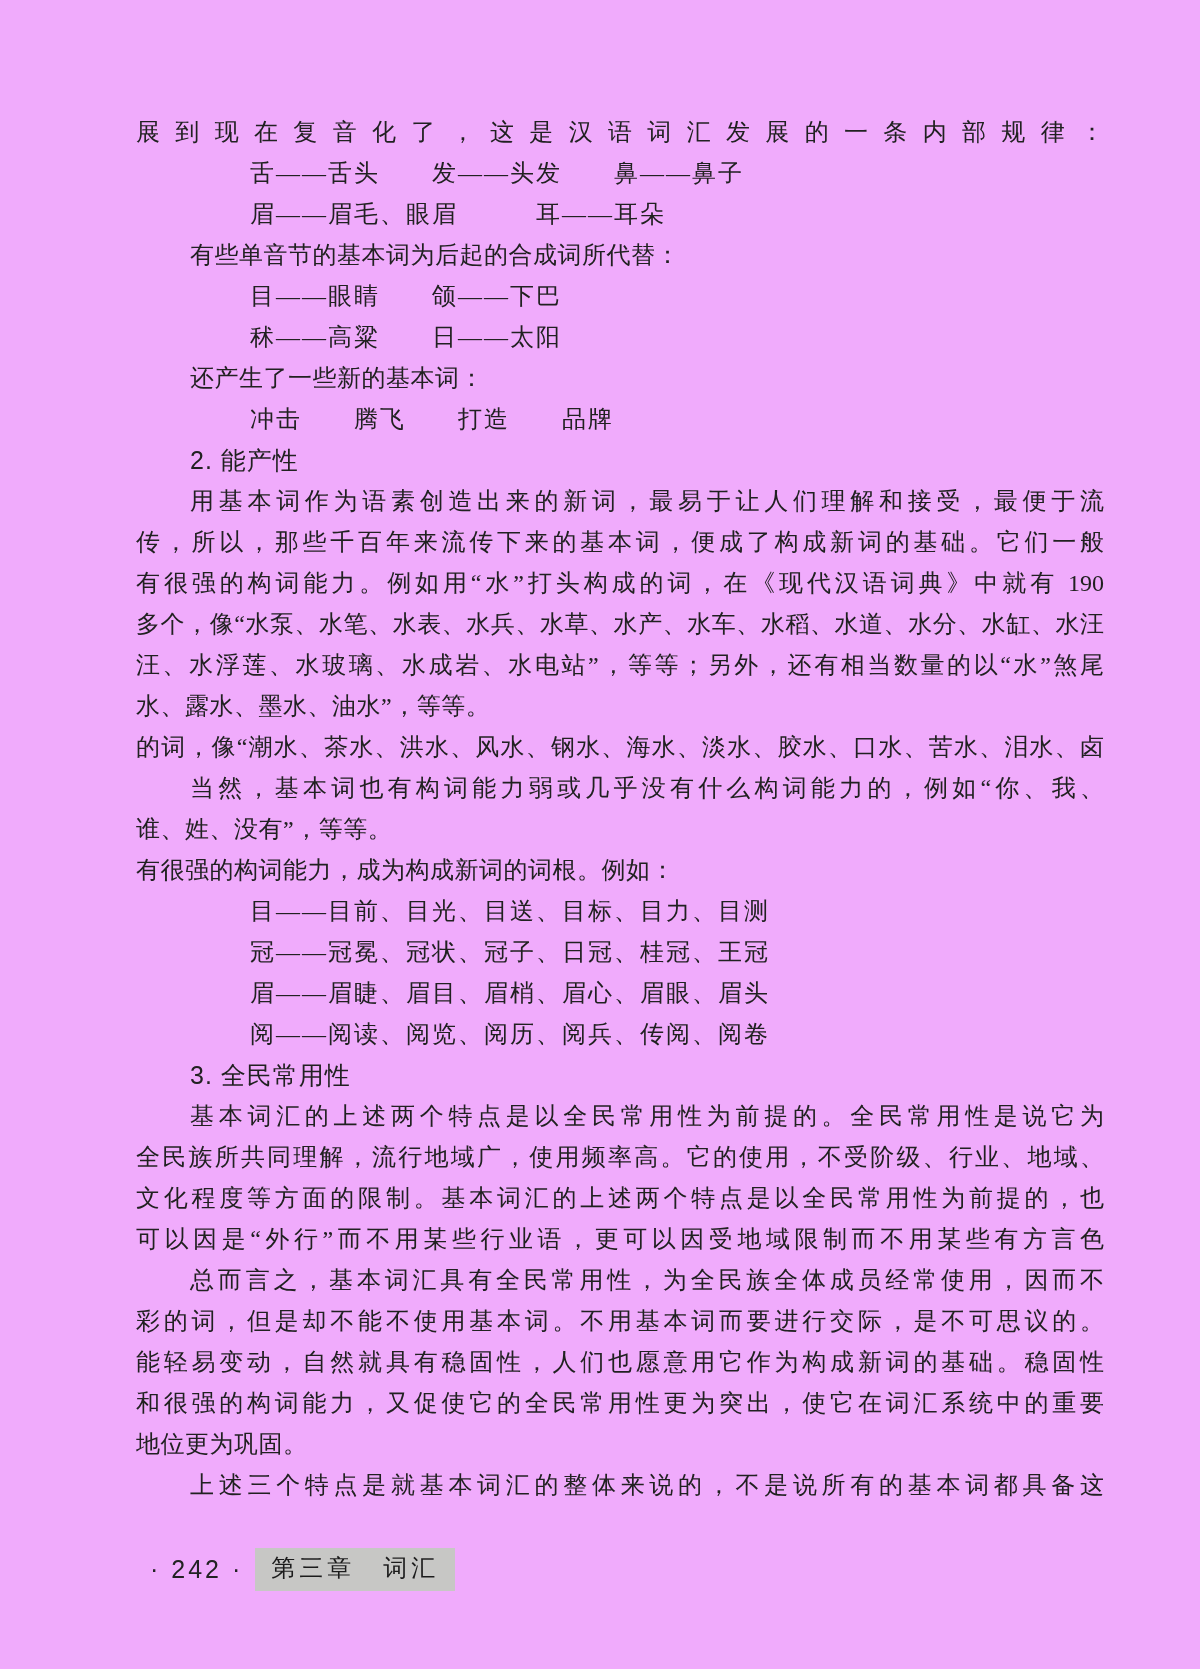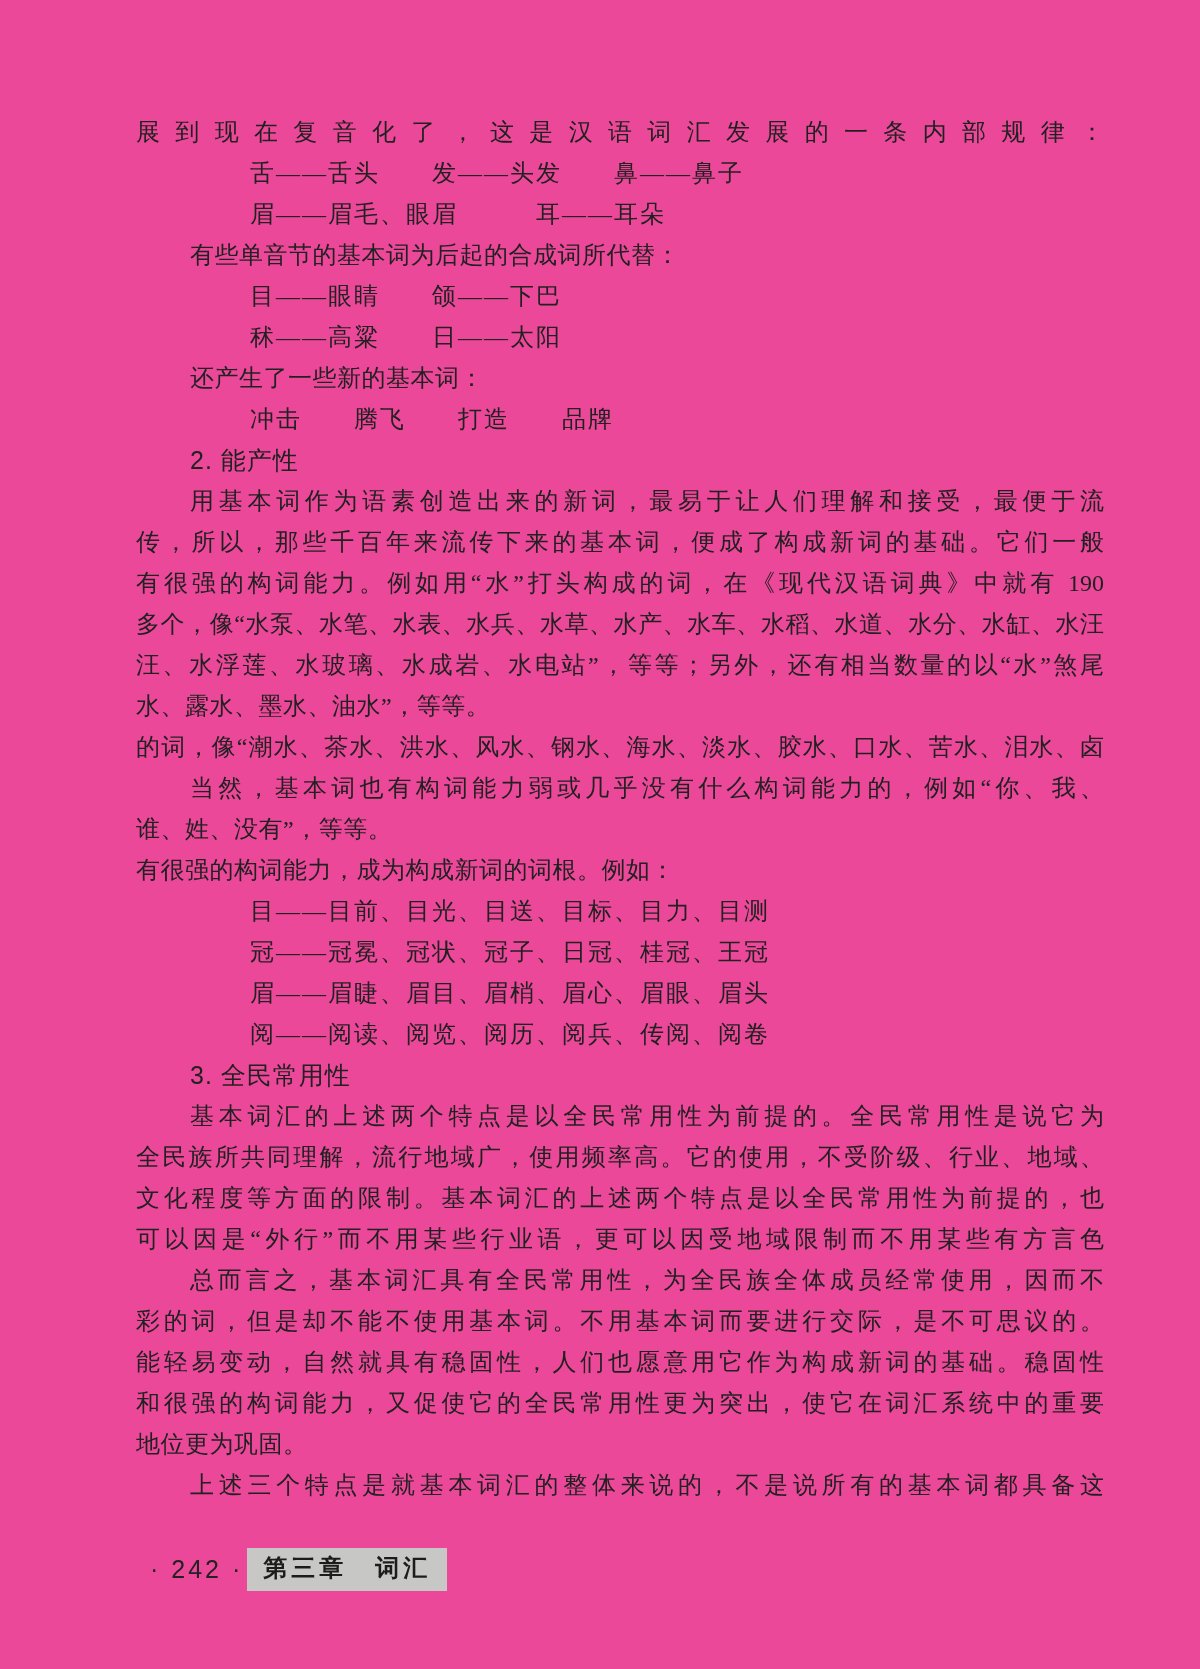--- a/index.html
+++ b/index.html
@@ -9,21 +9,21 @@
   body {
     width: 1200px;
     height: 1669px;
     background: #f2f2f0;
     font-family: "Liberation Serif", "DejaVu Serif", serif;
   }
   .page {
     position: relative;
     width: 1200px;
     height: 1669px;
-    background: #ec4899;
+    background: #f0abfc;
     color: #212121;
     overflow: hidden;
   }
   .text-block {
     position: absolute;
     top: 112px;
     left: 136px;
     width: 968px;
   }
   .line {
@@ -53,33 +53,33 @@
     font-weight: normal;
     font-size: 25px;
     letter-spacing: 1px;
   }
   .footer {
     position: absolute;
     left: 150px;
     top: 1548px;
     display: flex;
     align-items: center;
-    gap: 4px;
+    gap: 12px;
   }
   .pageno {
     font-family: "Liberation Sans", "DejaVu Sans", sans-serif;
     font-size: 25px;
     letter-spacing: 3px;
     color: #222;
   }
   .chapter-box {
     background: #c7c7c5;
     padding: 4px 16px 7px 16px;
     font-family: "Liberation Sans", "DejaVu Sans", sans-serif;
-    font-weight: bold;
+    font-weight: normal;
     font-size: 24px;
     letter-spacing: 4px;
     color: #1c1c1c;
   }
 </style>
 </head>
 <body>
 
 <div class="page">
   <main class="text-block">

